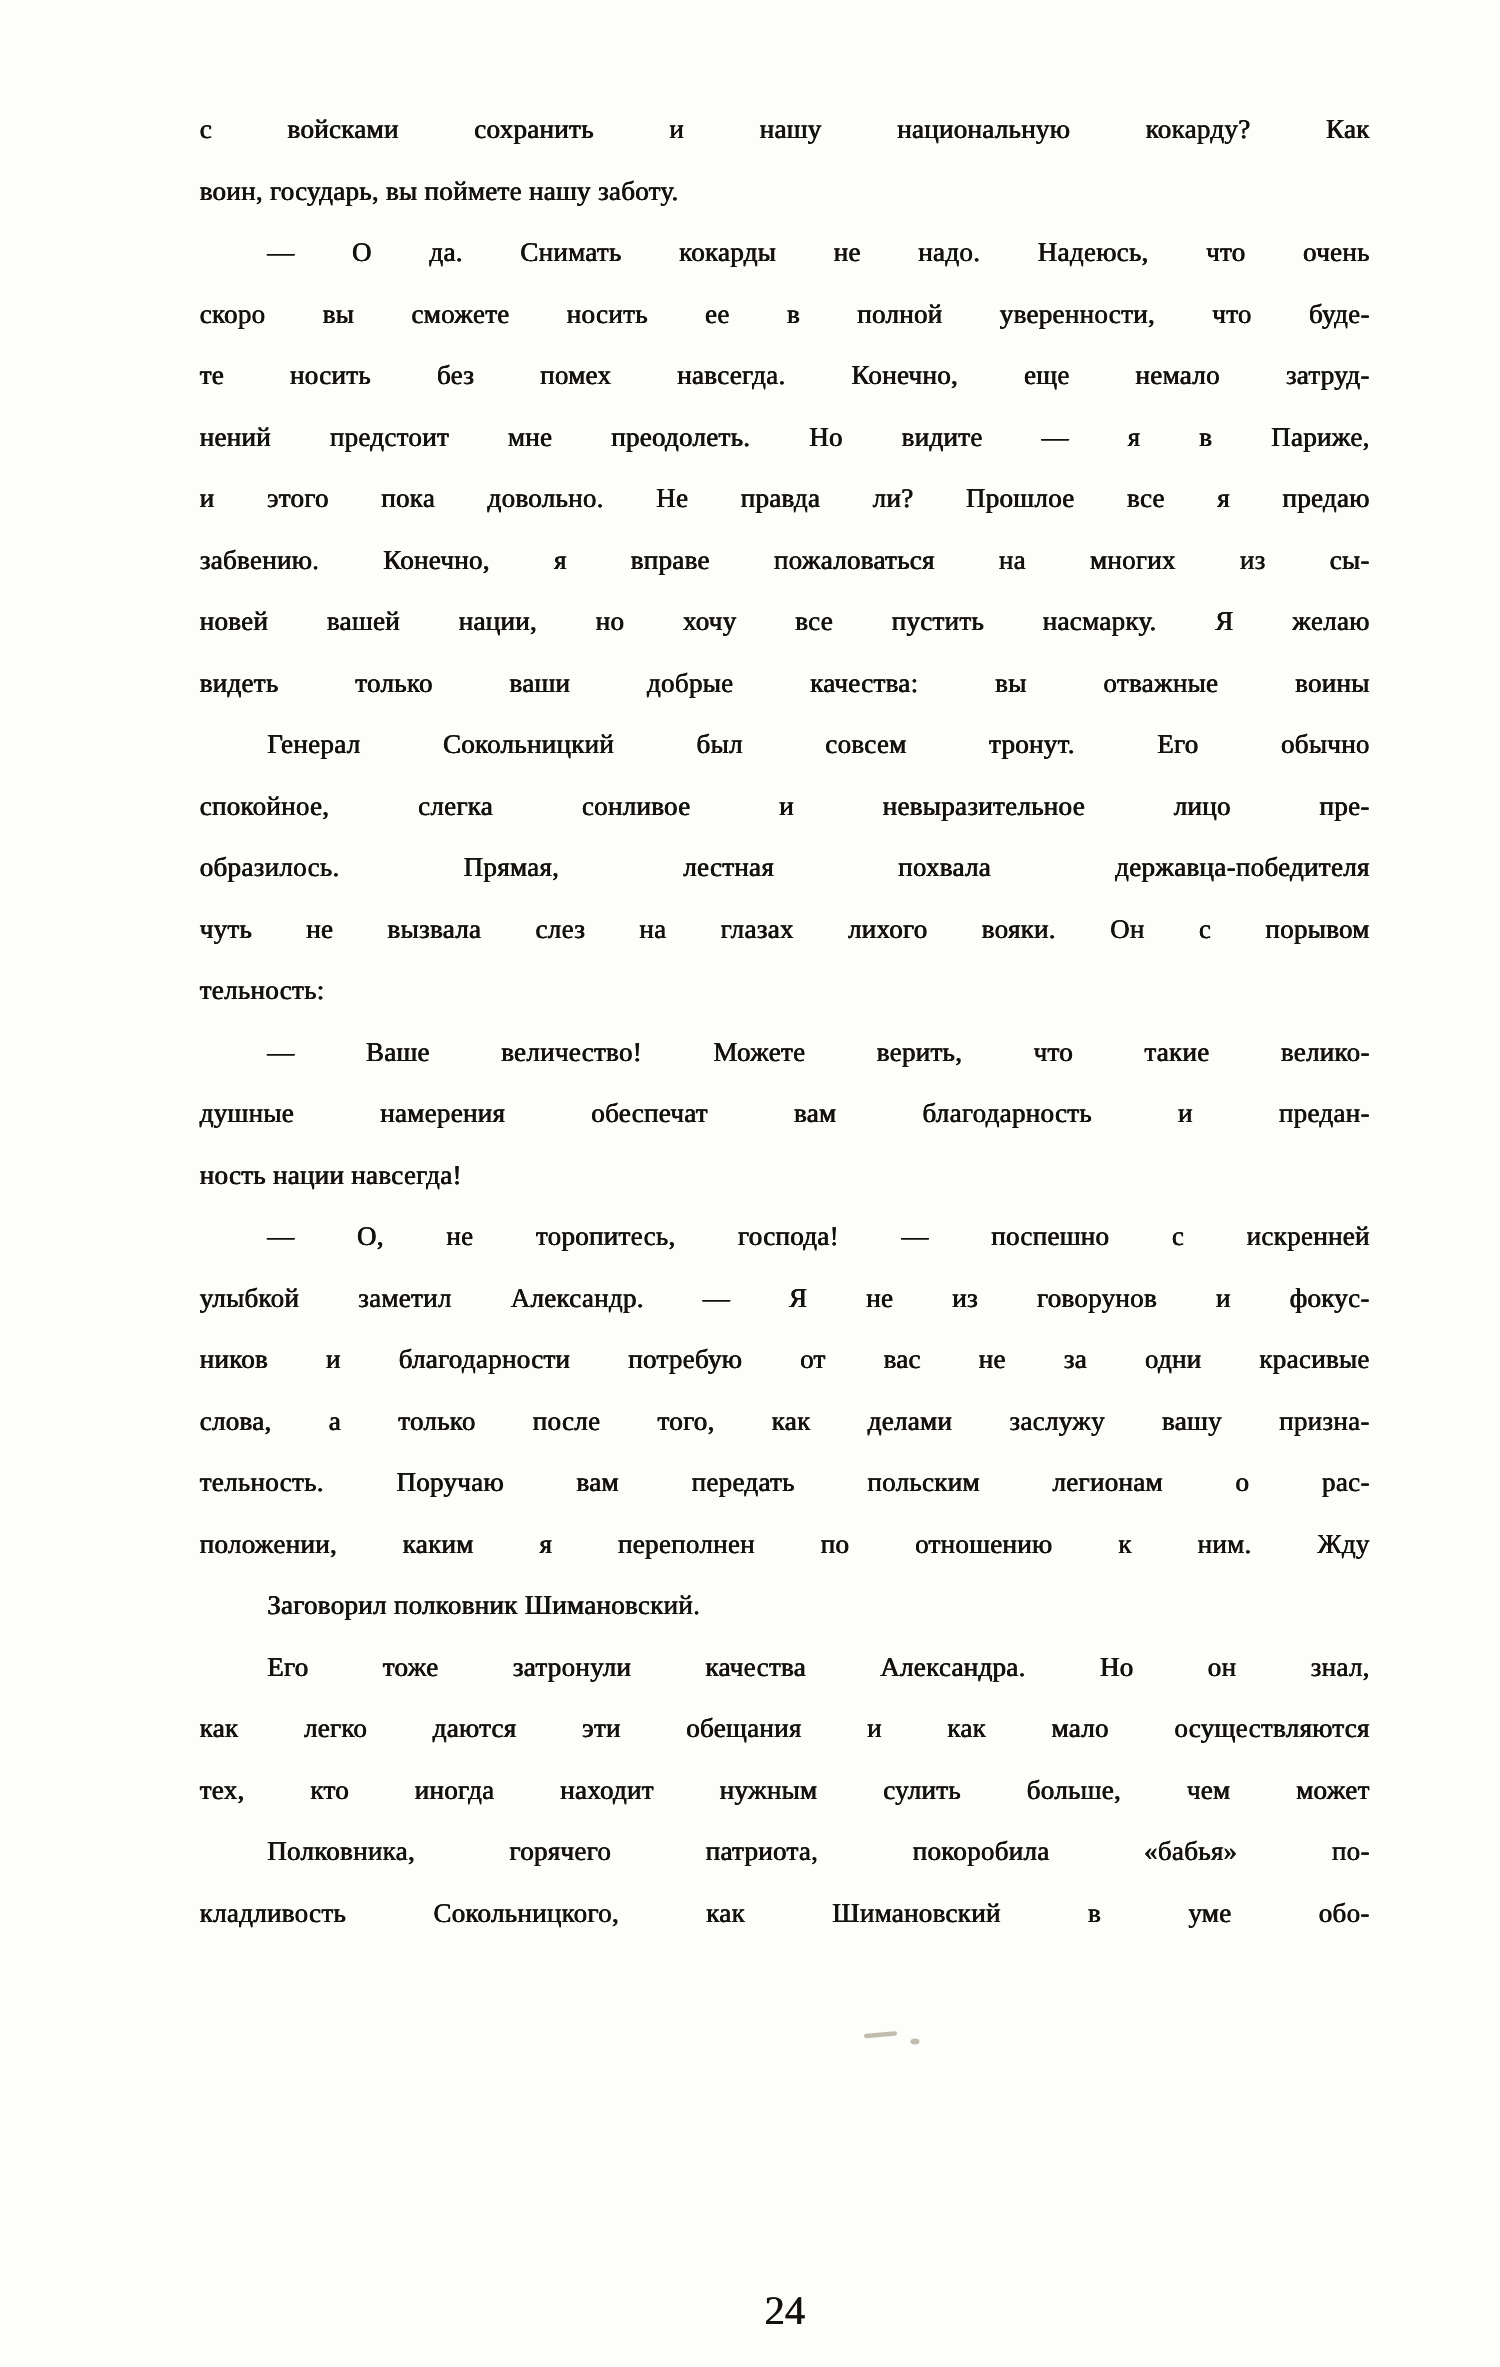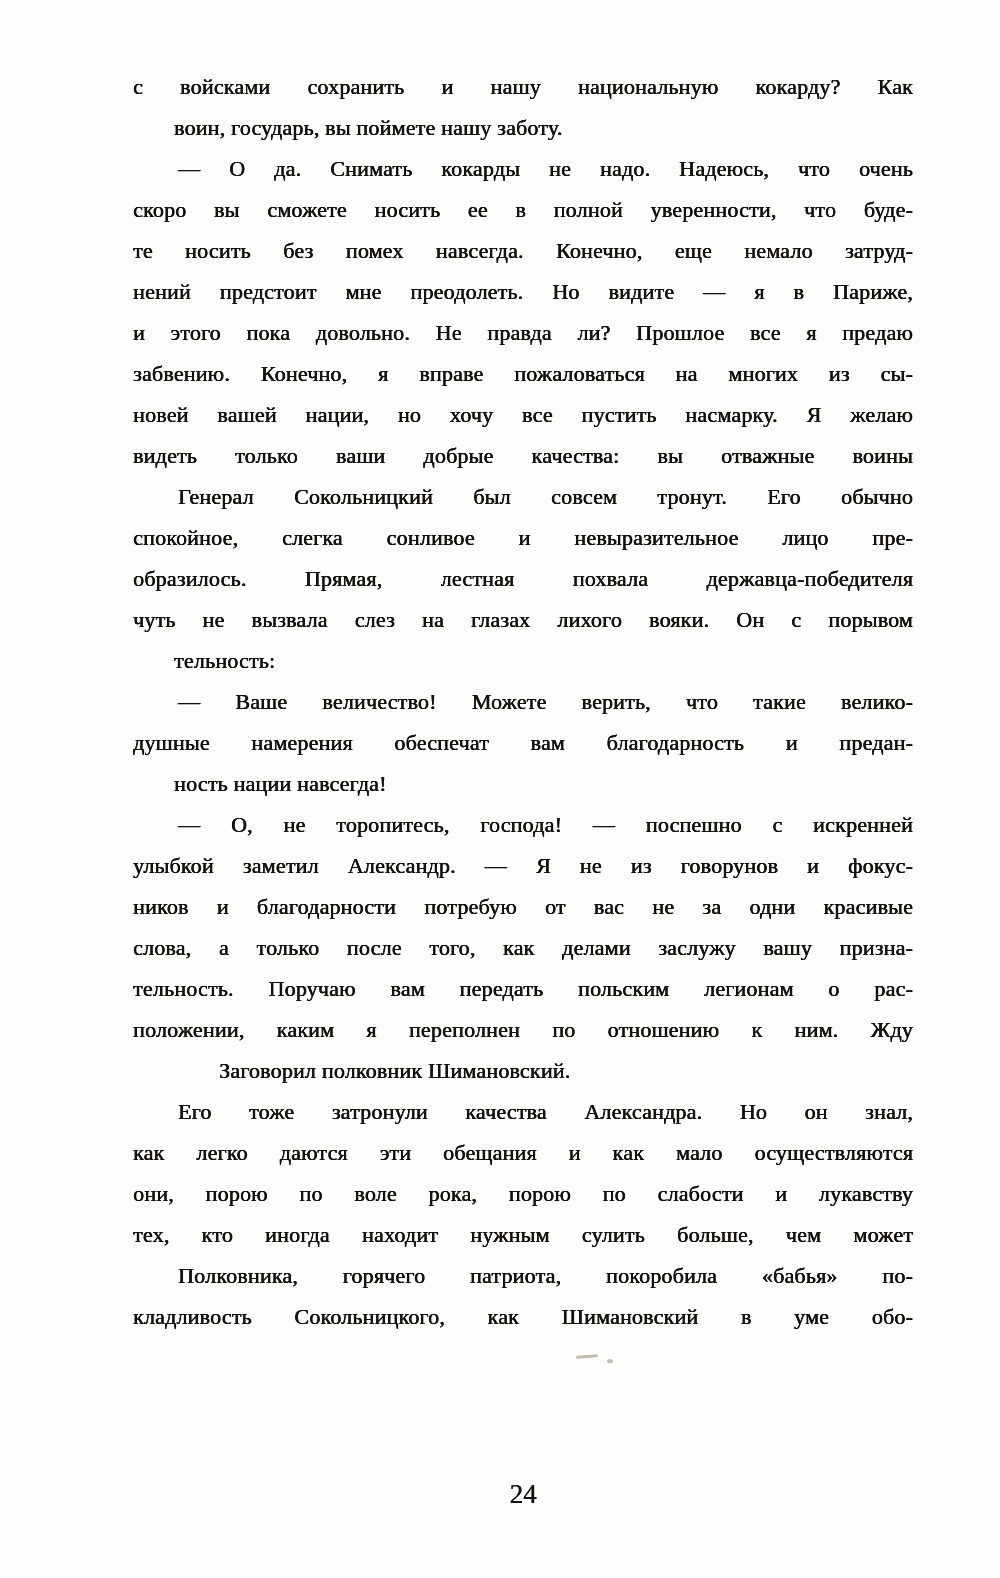--- a/index.html
+++ b/index.html
@@ -14,39 +14,38 @@
     background: #fdfdfb;
     color: #15120e;
     overflow: hidden;
   }
   .text-block {
     position: absolute;
     left: 133px; top: 66px;
     width: 780px;
   }
   .line {
-    font-size: 22px;
+    font-size: 18px;
     line-height: 41px;
     letter-spacing: 0.2px;
     text-shadow: 0.45px 0 0 currentColor, 0 0.3px 0 currentColor;
     white-space: normal;
   }
   .line.just {
     text-align: justify;
     text-align-last: justify;
   }
   .line.noj {
     text-align: right;
     text-align-last: left;
-    margin-left: 41px;
   }
   .line.indent { text-indent: 45px; }
   .page-number {
     position: absolute;
-    left: 133px; top: 1478px;
+    left: 133px; top: 1524px;
     width: 780px;
     text-align: center;
     font-size: 27px;
     line-height: 32px;
     text-shadow: 0.45px 0 0 currentColor;
   }
   .speck { position: absolute; background: #c2bcae; }
   .speck-1 {
     left: 576px; top: 1355px;
     width: 22px; height: 3px;
@@ -84,21 +83,20 @@
       <div class="line noj">ность нации навсегда!</div>
       <div class="line just indent">— О, не торопитесь, господа! — поспешно с искренней</div>
       <div class="line just">улыбкой заметил Александр. — Я не из говорунов и фокус-</div>
       <div class="line just">ников и благодарности потребую от вас не за одни красивые</div>
       <div class="line just">слова, а только после того, как делами заслужу вашу призна-</div>
       <div class="line just">тельность. Поручаю вам передать польским легионам о рас-</div>
       <div class="line just">положении, каким я переполнен по отношению к ним. Жду</div>
       <div class="line noj indent">Заговорил полковник Шимановский.</div>
       <div class="line just indent">Его тоже затронули качества Александра. Но он знал,</div>
       <div class="line just">как легко даются эти обещания и как мало осуществляются</div>
-      <div class="line just">они, порою по воле рока, порою по слабости и лукавству</div>
       <div class="line just">тех, кто иногда находит нужным сулить больше, чем может</div>
       <div class="line just indent">Полковника, горячего патриота, покоробила «бабья» по-</div>
       <div class="line just">кладливость Сокольницкого, как Шимановский в уме обо-</div>
     </div>
   <div class="page-number">24</div>
   <div class="speck speck-1"></div>
   <div class="speck speck-2"></div>
 </div>
 
 </body></html>

